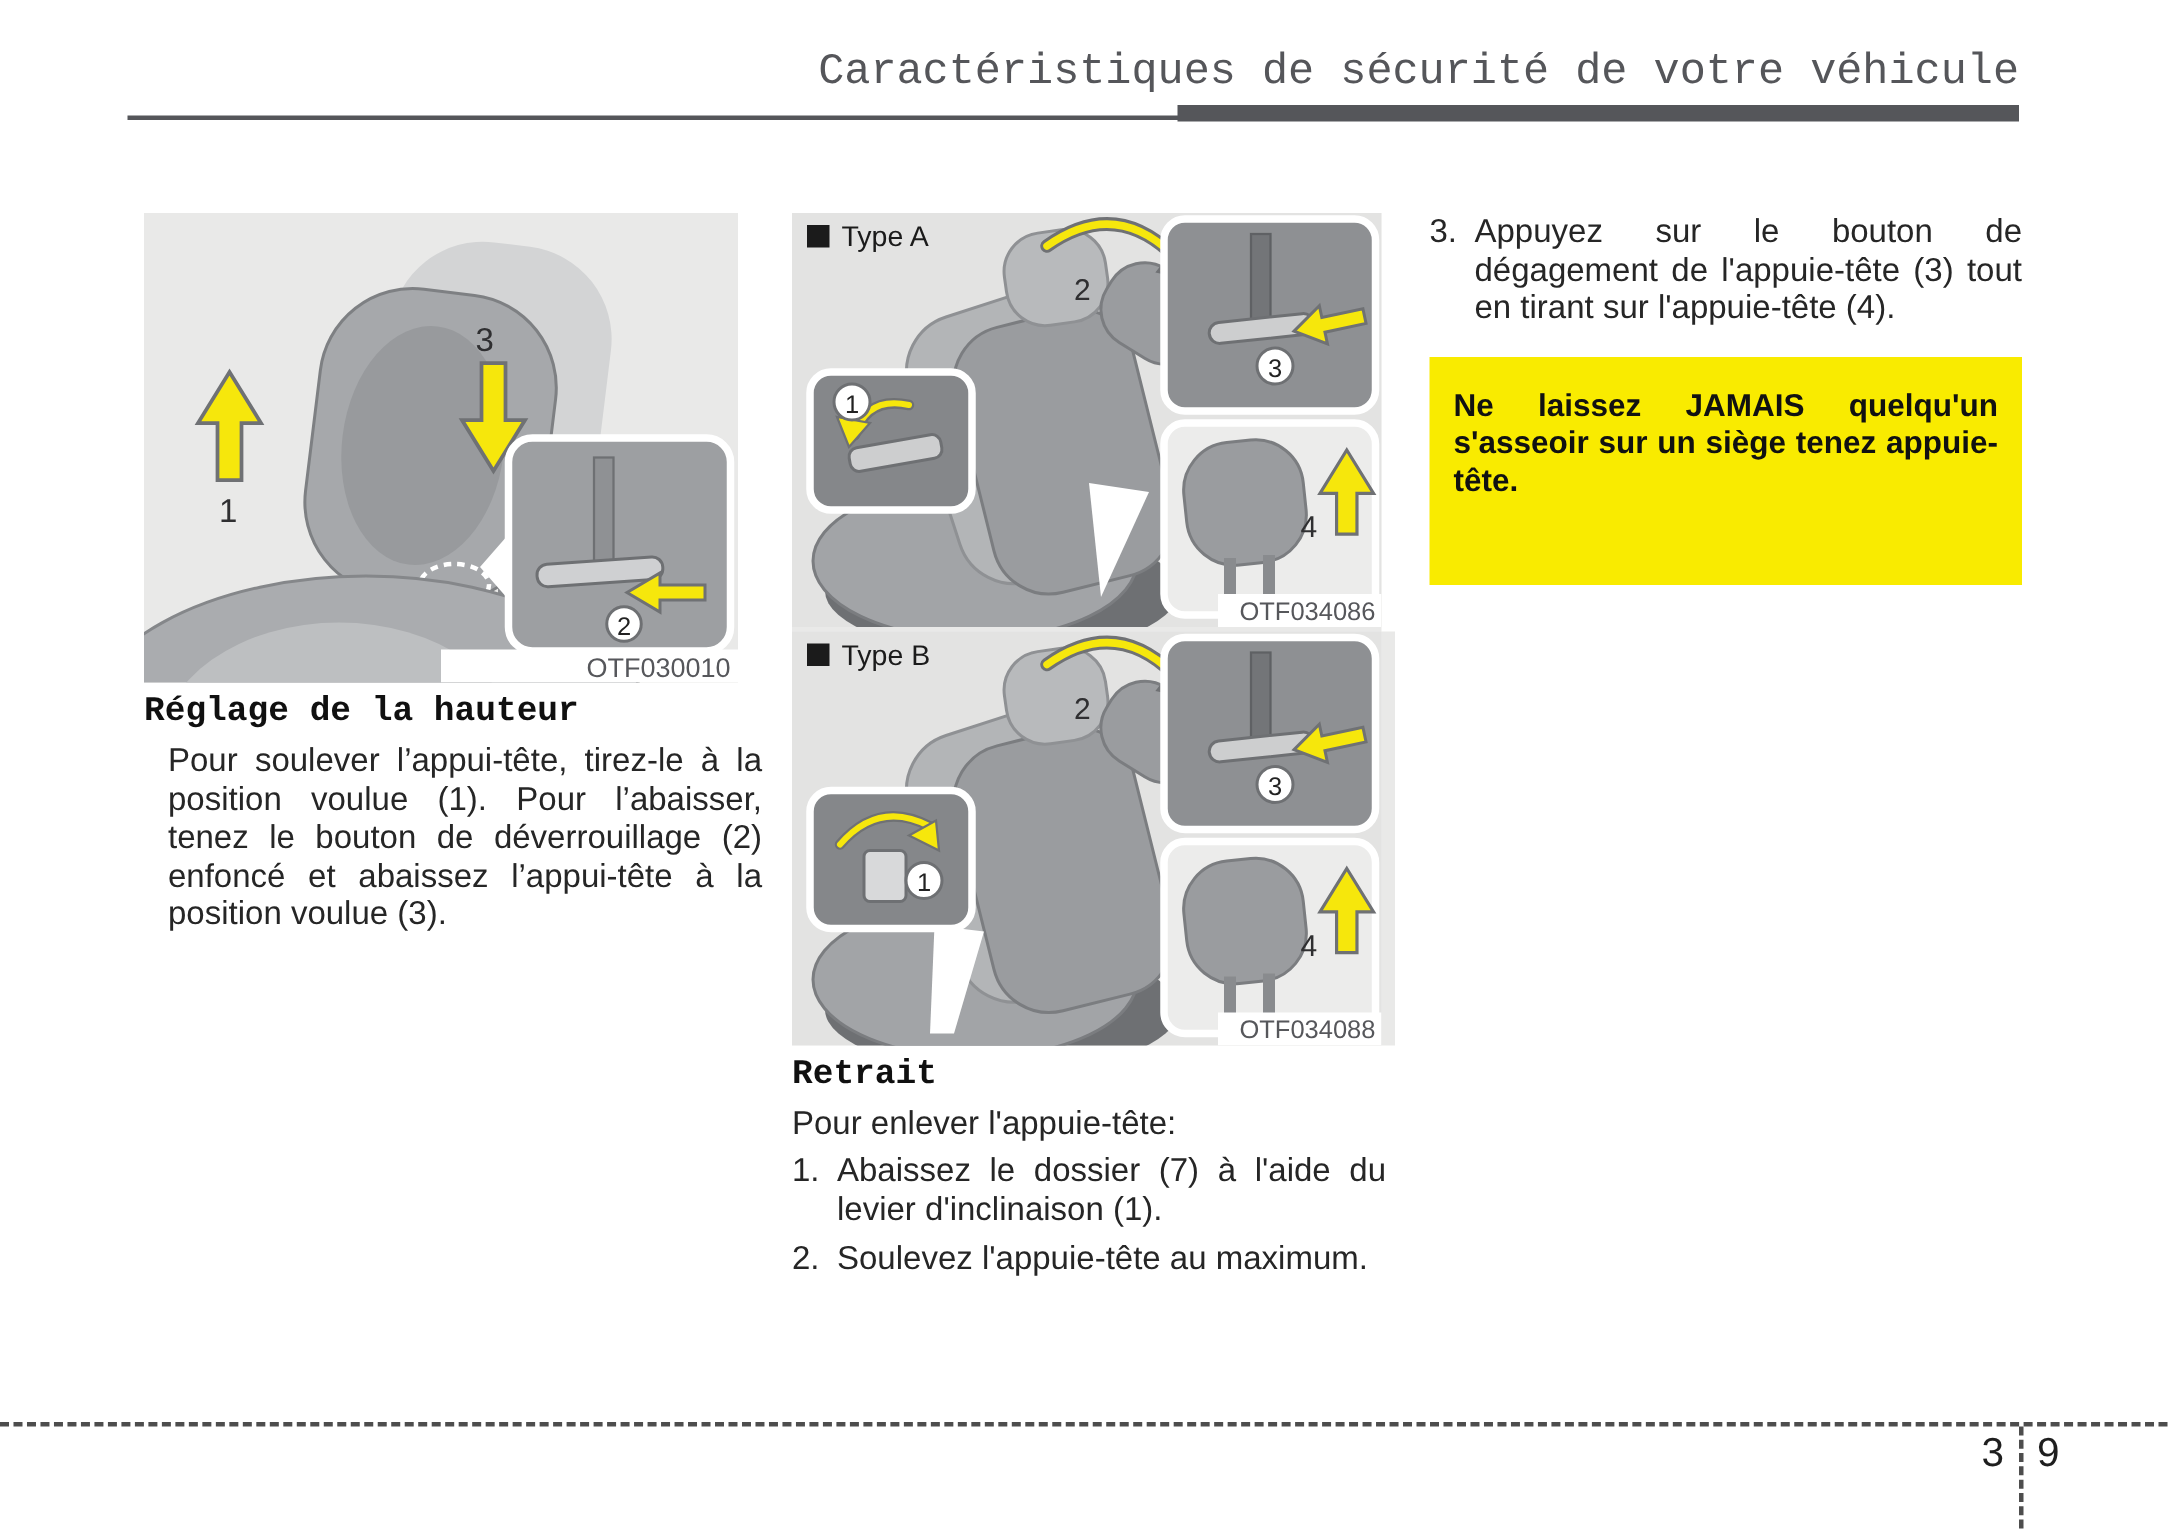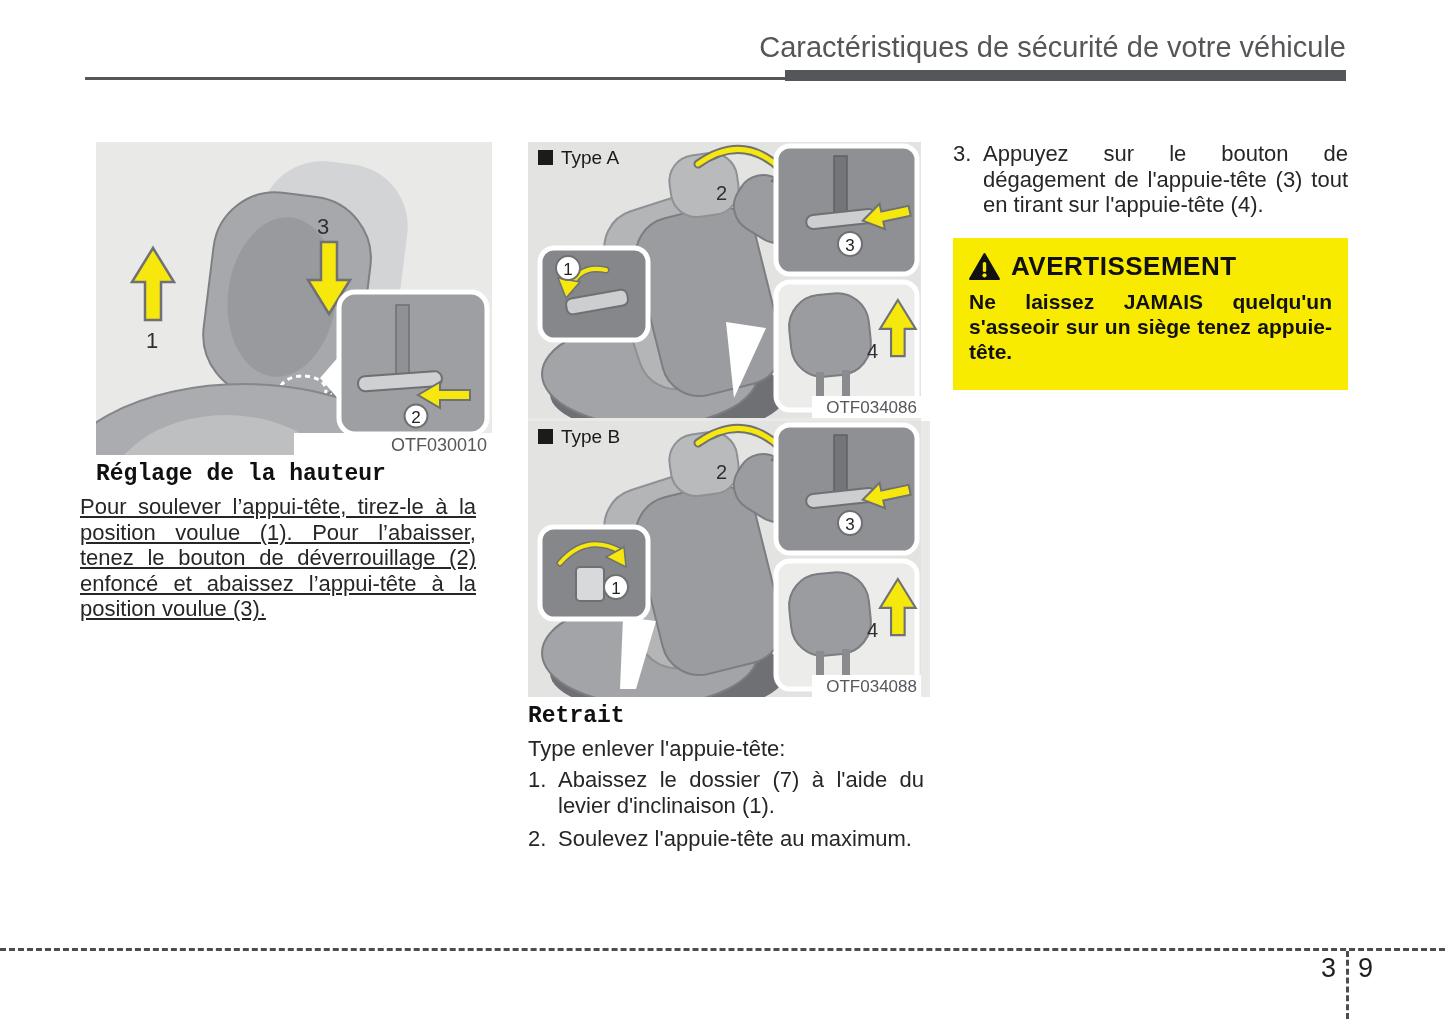--- a/index.html
+++ b/index.html
@@ -3,21 +3,21 @@
 <meta charset="utf-8">
 <style>
   html,body{margin:0;padding:0;}
   body{
     width:1445px;height:1019px;position:relative;background:#ffffff;
     font-family:"Liberation Sans",sans-serif;color:#232323;overflow:hidden;
   }
   .abs{position:absolute;}
   
   .header-title{
-    font-family:Liberation Sans, sans-serif;font-size:29px;color:#55565a;
+    font-family:Liberation Mono, monospace;font-size:29px;color:#55565a;
     white-space:nowrap;
     margin-left:31px;
   }
   .rule-thin{background:#55565a;height:3px;}
   .rule-thick{background:#55565a;height:11px;}
   
   .col-heading{
     font-family:Liberation Mono, monospace;font-weight:bold;font-size:23px;color:#101010;
   }
   .body-text{
@@ -83,21 +83,21 @@
       </g>
       <circle cx="320" cy="274" r="11.5" fill="#ffffff" stroke="#6e7073" stroke-width="2"></circle>
       <text x="320" y="281" text-anchor="middle" font-size="17" fill="#222">2</text>
     </g>
     <rect x="198" y="291" width="198" height="22" fill="#ffffff"></rect>
     <text x="391" y="309" text-anchor="end" font-size="18" fill="#56575b">OTF030010</text>
   </svg>
 </div>
 
 <div class="abs col-heading" style="left:96px;top:461px;width:396px;">Réglage de la hauteur</div>
-<div class="abs body-text" style="left:80px;top:494px;width:396px;text-decoration:underline;">Pour soulever l’appui-tête, tirez-le à la position voulue (1). Pour l’abaisser, tenez le bouton de déverrouillage (2) enfoncé et abaissez l’appui-tête à la position voulue (3).</div>
+<div class="abs body-text" style="left:112px;top:494px;width:396px;">Pour soulever l’appui-tête, tirez-le à la position voulue (1). Pour l’abaisser, tenez le bouton de déverrouillage (2) enfoncé et abaissez l’appui-tête à la position voulue (3).</div>
 
 <div class="abs figure" style="left:528px;top:142px;width:393px;height:352px;">
   <svg viewBox="0 0 393 276" width="393" height="276">
     <rect width="393" height="276" fill="#e3e3e2"></rect>
     <rect x="10" y="8" width="15" height="15" fill="#1b1b1b"></rect>
     <text x="33" y="22" font-size="19" fill="#1b1b1b">Type A</text>
     <g>
       <ellipse cx="140" cy="252" rx="118" ry="42" fill="#6e7073"></ellipse>
       <ellipse cx="122" cy="232" rx="108" ry="52" fill="#a2a4a7" stroke="#7b7d80" stroke-width="2"></ellipse>
       <rect x="92" y="58" width="120" height="185" rx="38" fill="#b3b5b7" stroke="#8f9194" stroke-width="2" transform="rotate(-18 152 150)"></rect>
@@ -194,44 +194,36 @@
         <polygon points="21,0 42,34 29,34 29,66 13,66 13,34 0,34" fill="#f6e70c" stroke="#6f7174" stroke-width="2.5"></polygon>
       </g>
       <text x="339" y="216" font-size="20" fill="#2f2f31">4</text>
     </g>
     <rect x="284" y="254" width="109" height="22" fill="#ffffff"></rect>
     <text x="389" y="271" text-anchor="end" font-size="17" fill="#56575b">OTF034088</text>
   </svg>
 </div>
 
 <div class="abs col-heading" style="left:528px;top:703px;width:393px;">Retrait</div>
-<div class="abs intro-text" style="left:528px;top:736px;width:393px;">Type enlever l'appuie-tête:</div>
+<div class="abs intro-text" style="left:528px;top:736px;width:393px;">Pour enlever l'appuie-tête:</div>
 
 <div class="abs step" style="left:528px;top:767px;width:396px;">
   <span class="step-num">1.</span>
   <span class="step-text">Abaissez le dossier (7) à l'aide du levier d'inclinaison (1).</span>
 </div>
 <div class="abs step" style="left:528px;top:826px;width:396px;">
   <span class="step-num">2.</span>
   <span class="step-text">Soulevez l'appuie-tête au maximum.</span>
 </div>
 
 <div class="abs step" style="left:953px;top:141px;width:395px;">
   <span class="step-num">3.</span>
   <span class="step-text">Appuyez sur le bouton de dégagement de l'appuie-tête (3) tout en tirant sur l'appuie-tête (4).</span>
 </div>
 
 <div class="abs warning-box" style="left:953px;top:238px;width:395px;height:152px;">
-  <div class="warning-title-row">
-    <svg width="31" height="28" viewBox="0 0 31 28">
-      <polygon points="15.5,1 30,26 1,26" fill="#111111" stroke="#111111" stroke-width="2" stroke-linejoin="round"></polygon>
-      <rect x="13.8" y="9" width="3.4" height="10" rx="1.5" fill="#f9eb00"></rect>
-      <circle cx="15.5" cy="22.3" r="2.1" fill="#f9eb00"></circle>
-    </svg>
-    <span class="warning-title">AVERTISSEMENT</span>
-  </div>
   <div class="warning-body">Ne laissez JAMAIS quelqu'un s'asseoir sur un siège tenez appuie-tête.</div>
 </div>
 
 <div class="abs dash-h" style="left:0;top:948px;"></div>
 <div class="abs dash-v" style="left:1346px;top:951px;height:68px;"></div>
 <div class="abs page-num" style="left:1292px;top:953px;width:44px;text-align:right;">3</div>
 <div class="abs page-num" style="left:1358px;top:953px;">9</div>
 
 </body></html>

